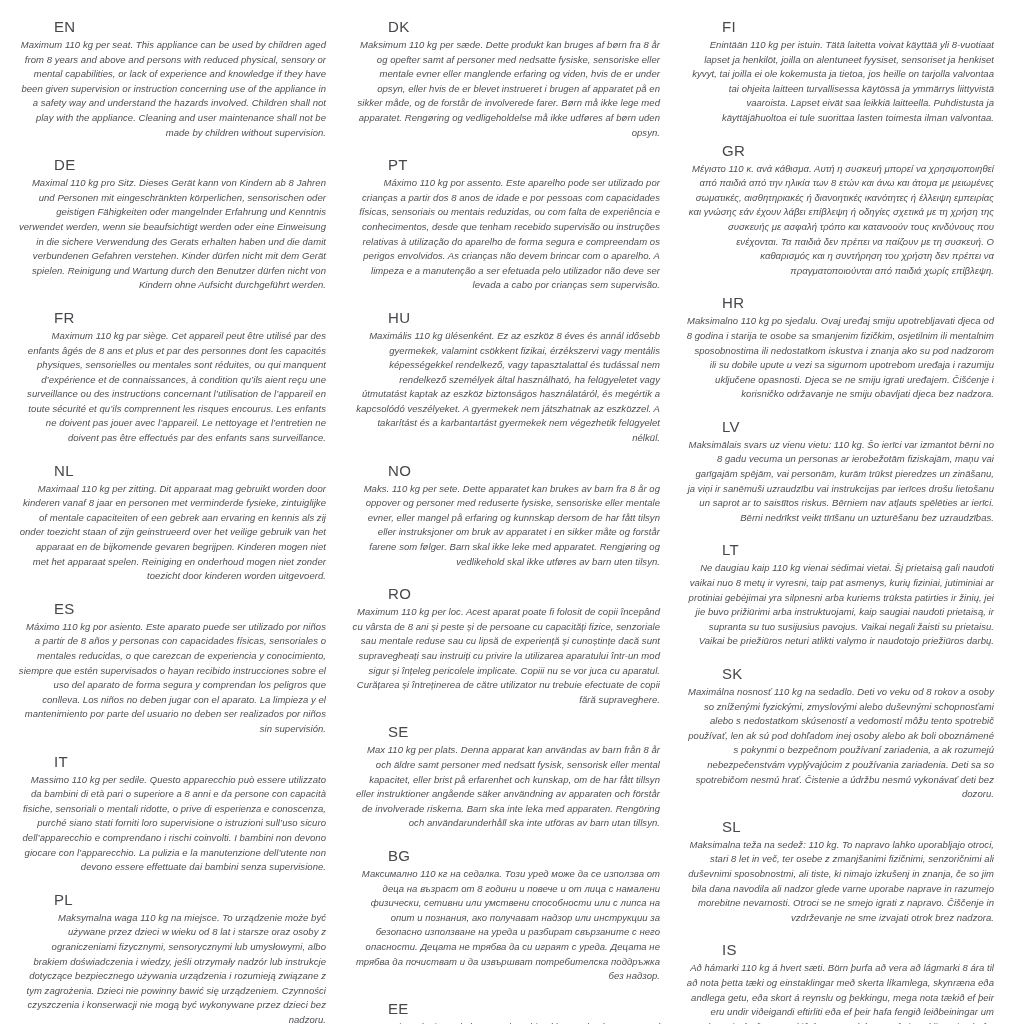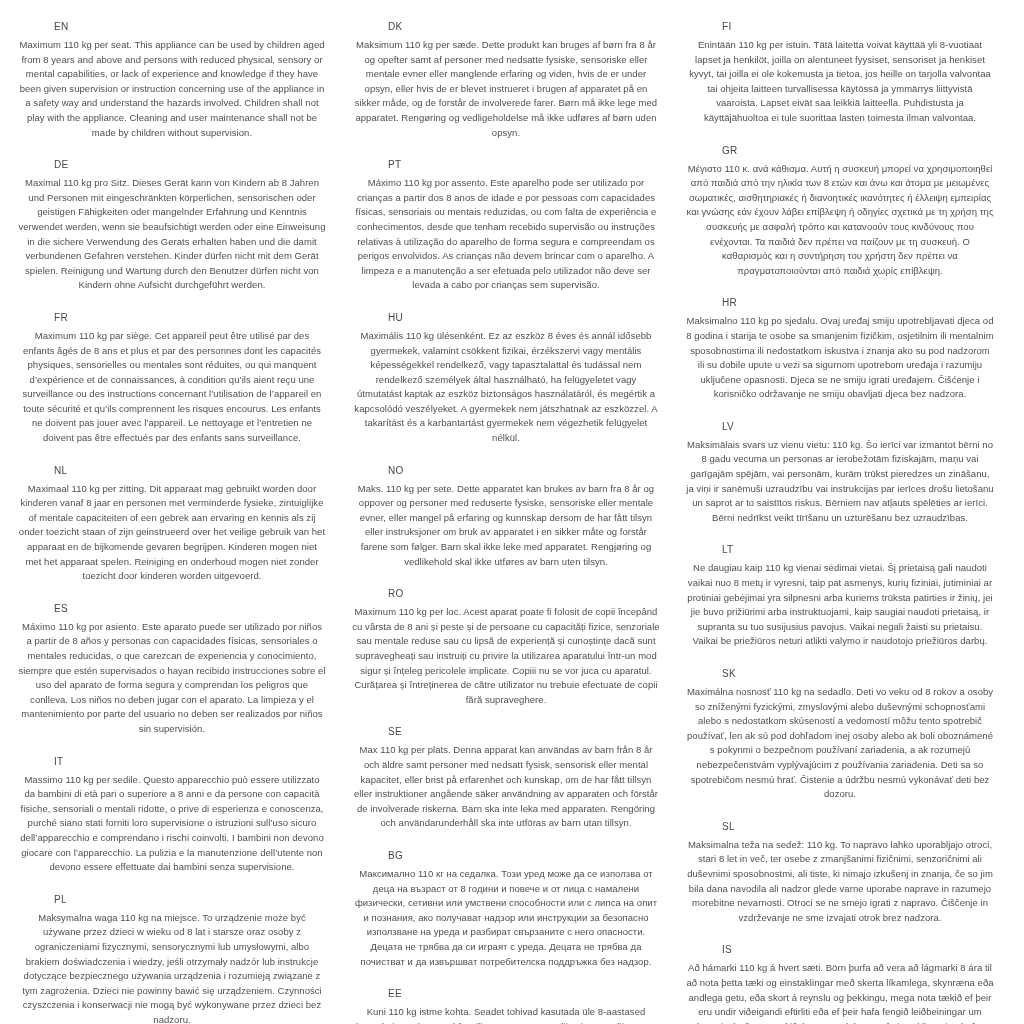--- a/index.html
+++ b/index.html
@@ -17,34 +17,35 @@
     gap: 26px;
   }
   .col {
     width: 308px;
     flex: 0 0 308px;
     display: flex;
     flex-direction: column;
   }
   .sec { margin-bottom: 10px; }
   .code {
-    font-size: 10px;
+    font-size: 15px;
     line-height: 13px;
     font-weight: 400;
     letter-spacing: 0.3px;
     margin: 8px 0 5px 0;
     color: #46474b;
     padding-left: 36px;
   }
   .txt {
     font-size: 9.5px;
     line-height: 14.6px;
     margin: 0;
     letter-spacing: 0.05px;
-    text-align: center;
+    text-align: right;
+    font-style: italic;
   }
 </style>
 </head>
 <body>
 
 <div class="page">
 
   <div class="col">
     <section class="sec">
       <div class="code">EN</div>

